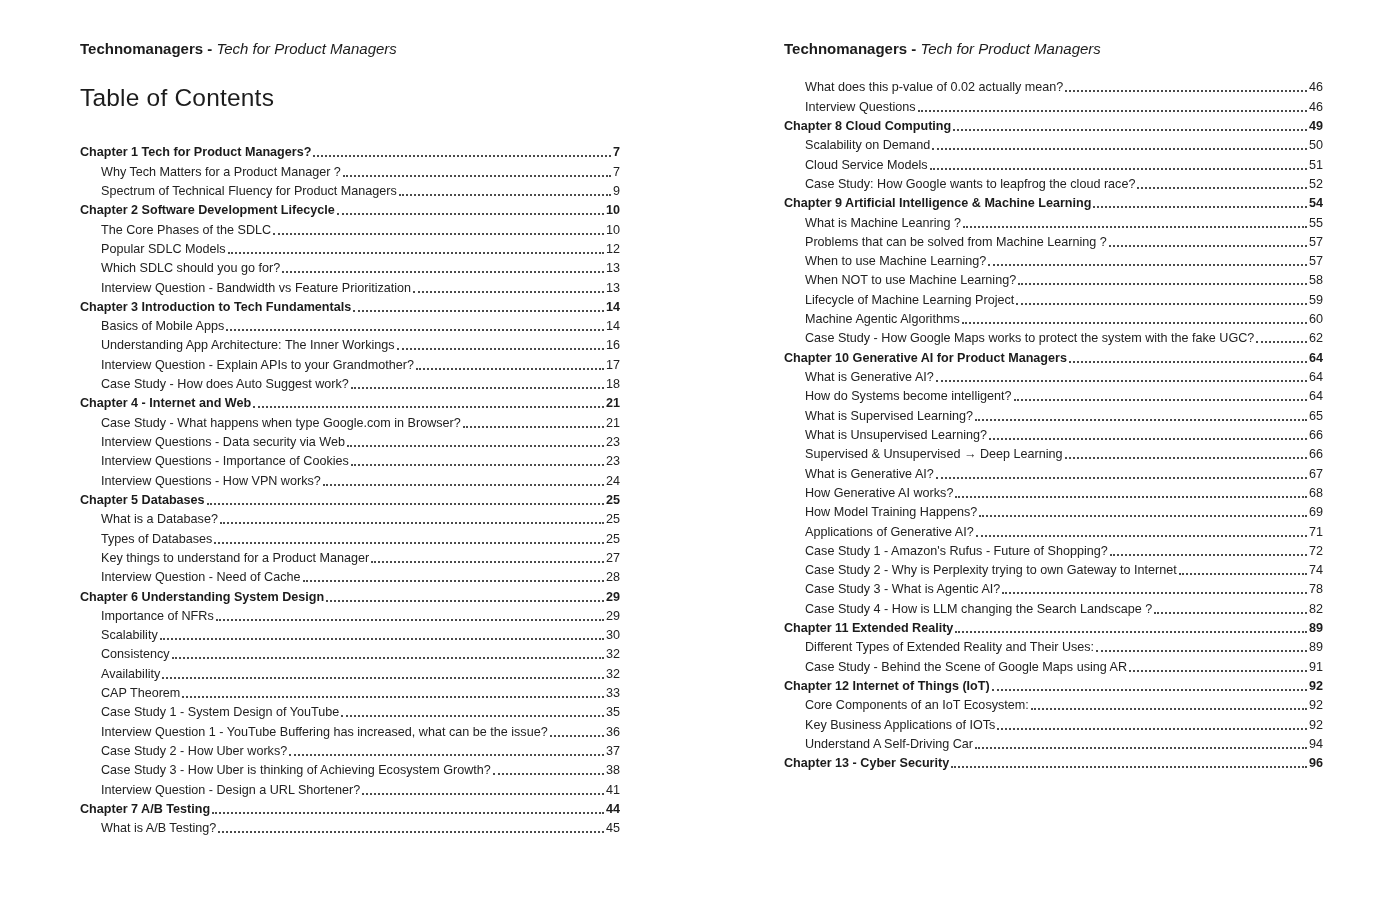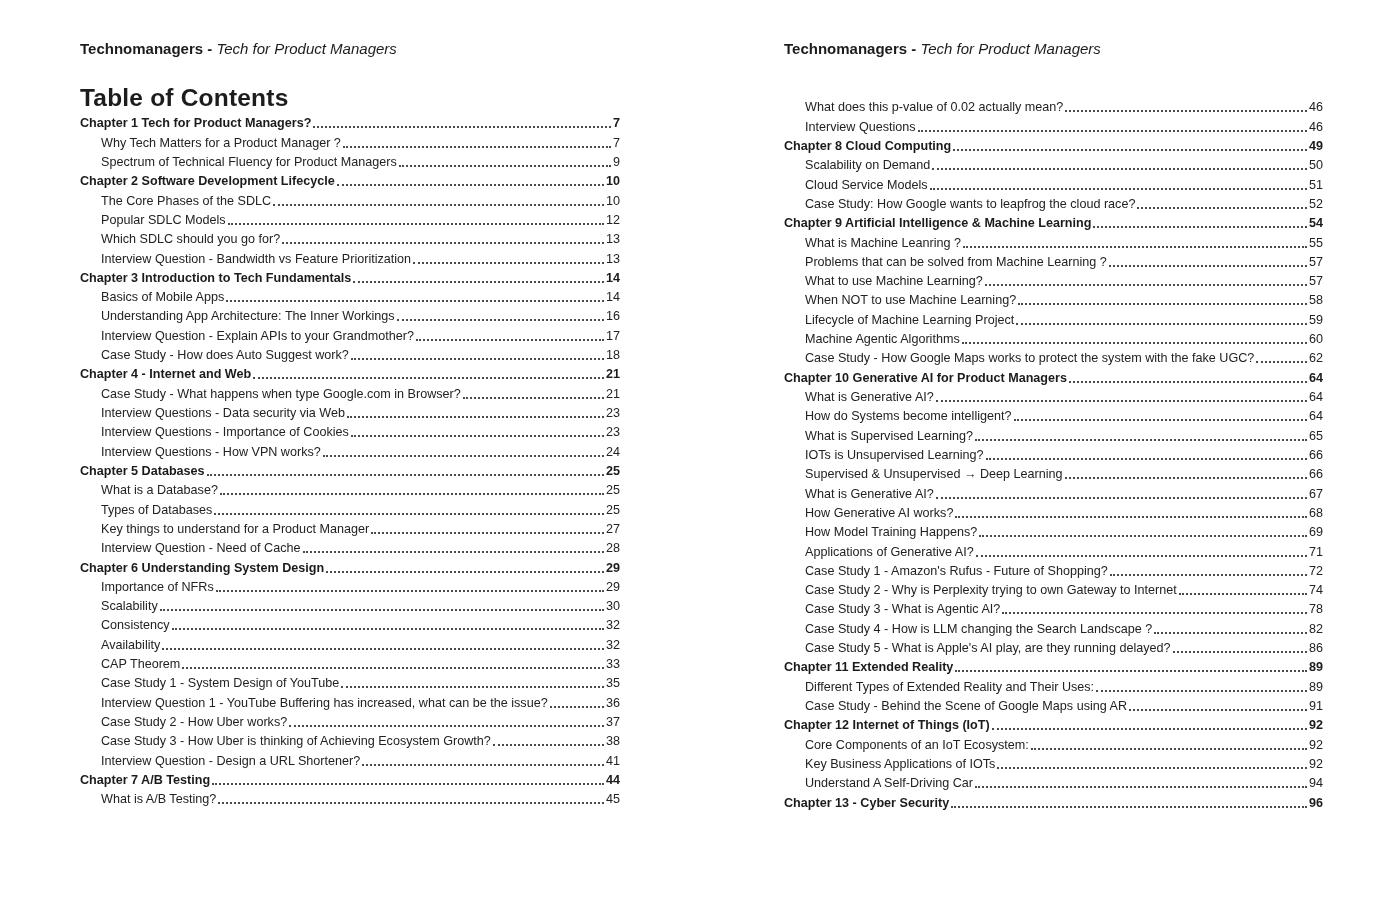--- a/index.html
+++ b/index.html
@@ -26,28 +26,28 @@
     line-height: 18px;
     white-space: nowrap;
     color: #1c1c1c;
   }
   .page-header .brand { font-weight: 700; }
   .page-header .subtitle { font-style: italic; font-weight: 400; }
 
   .toc-title {
     margin-top: 26px;
     font-size: 24.5px;
-    font-weight: 700;
+    font-weight: 400;
     letter-spacing: 0.2px;
     color: #1c1c1c;
   }
 
   .entries { display: block; }
-  .entries-left  { }
-  .entries-right { margin-top: 38px; text-align: right; }
+  .entries-left  { margin-top: 29px; }
+  .entries-right { margin-top: 18px; text-align: right; }
 
   .toc-row {
     display: flex;
     align-items: flex-end;
     height: 19.32px;
     font-size: 12.6px;
     line-height: 15px;
     color: #222222;
   }
   .toc-row .lbl { white-space: nowrap; }
@@ -301,21 +301,21 @@
           <span class="lbl">What is Machine Leanring ?</span>
           <span class="dots"></span>
           <span class="num">55</span>
         </div>
         <div class="toc-row lvl1">
           <span class="lbl">Problems that can be solved from Machine Learning ?</span>
           <span class="dots"></span>
           <span class="num">57</span>
         </div>
         <div class="toc-row lvl1">
-          <span class="lbl">What to use Machine Learning?</span>
+          <span class="lbl">When to use Machine Learning?</span>
           <span class="dots"></span>
           <span class="num">57</span>
         </div>
         <div class="toc-row lvl1">
           <span class="lbl">When NOT to use Machine Learning?</span>
           <span class="dots"></span>
           <span class="num">58</span>
         </div>
         <div class="toc-row lvl1">
           <span class="lbl">Lifecycle of Machine Learning Project</span>
@@ -346,21 +346,21 @@
           <span class="lbl">How do Systems become intelligent?</span>
           <span class="dots"></span>
           <span class="num">64</span>
         </div>
         <div class="toc-row lvl1">
           <span class="lbl">What is Supervised Learning?</span>
           <span class="dots"></span>
           <span class="num">65</span>
         </div>
         <div class="toc-row lvl1">
-          <span class="lbl">IOTs is Unsupervised Learning?</span>
+          <span class="lbl">What is Unsupervised Learning?</span>
           <span class="dots"></span>
           <span class="num">66</span>
         </div>
         <div class="toc-row lvl1">
           <span class="lbl">Supervised &amp; Unsupervised → Deep Learning</span>
           <span class="dots"></span>
           <span class="num">66</span>
         </div>
         <div class="toc-row lvl1">
           <span class="lbl">What is Generative AI?</span>
@@ -394,25 +394,20 @@
         </div>
         <div class="toc-row lvl1">
           <span class="lbl">Case Study 3 - What is Agentic AI?</span>
           <span class="dots"></span>
           <span class="num">78</span>
         </div>
         <div class="toc-row lvl1">
           <span class="lbl">Case Study 4 - How is LLM changing the Search Landscape ?</span>
           <span class="dots"></span>
           <span class="num">82</span>
-        </div>
-        <div class="toc-row lvl1">
-          <span class="lbl">Case Study 5 - What is Apple's AI play, are they running delayed?</span>
-          <span class="dots"></span>
-          <span class="num">86</span>
         </div>
         <div class="toc-row lvl0">
           <span class="lbl">Chapter 11 Extended Reality</span>
           <span class="dots"></span>
           <span class="num">89</span>
         </div>
         <div class="toc-row lvl1">
           <span class="lbl">Different Types of Extended Reality and Their Uses:</span>
           <span class="dots"></span>
           <span class="num">89</span>

